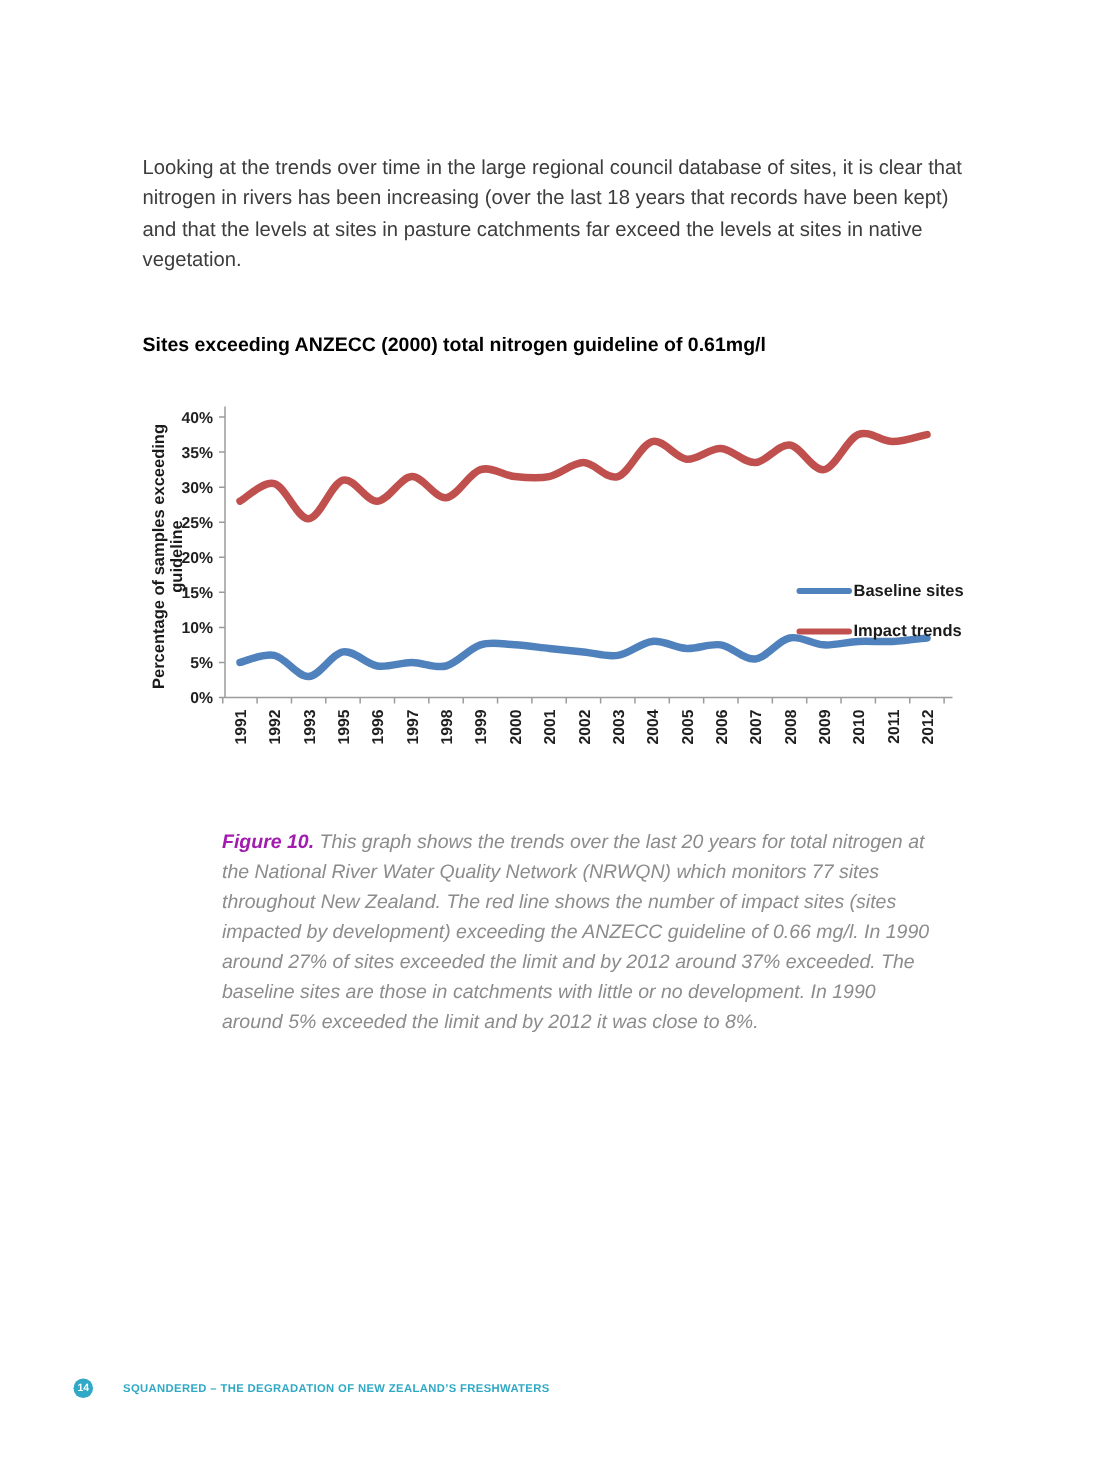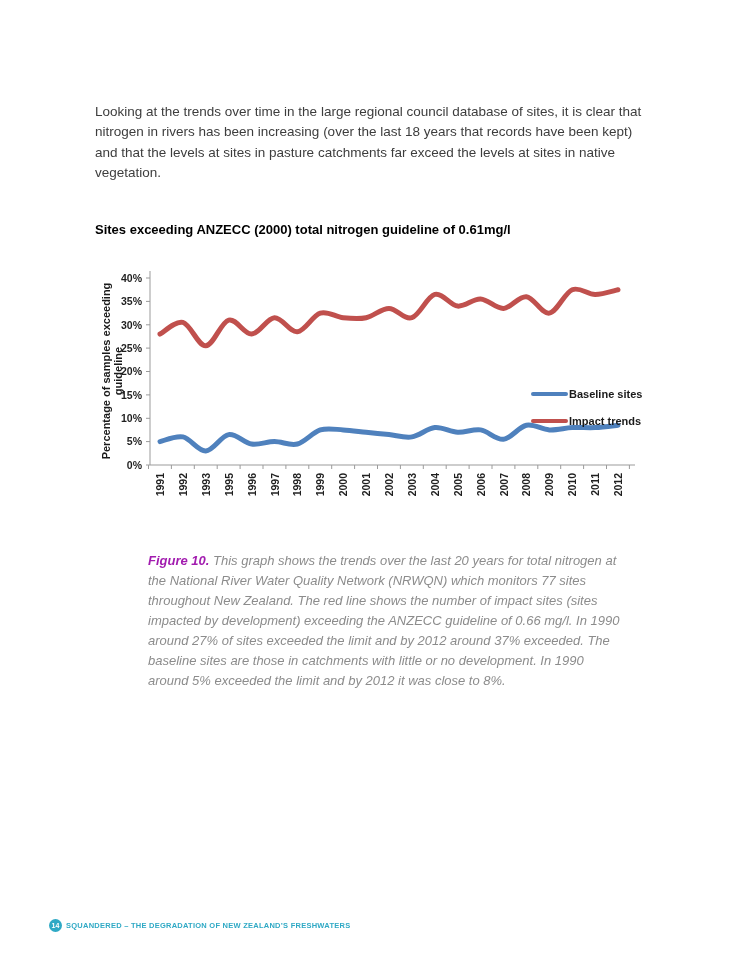--- a/index.html
+++ b/index.html
@@ -31,21 +31,21 @@
     position:absolute;left:148px;top:538px;width:476px;
     font-size:13px;line-height:20px;font-style:italic;color:#8c8c8c;
   }
   .caption .cap-label{font-weight:bold;color:#a21caf;}
   .footer{position:absolute;left:49px;top:919px;display:flex;align-items:center;}
   .footer-badge{
     width:13px;height:13px;border-radius:50%;background:#2fa9c5;flex:none;
     color:#ffffff;font-size:7px;font-weight:bold;line-height:13px;text-align:center;
   }
   .footer-text{
-    margin-left:4px;font-size:7.5px;letter-spacing:0.25px;color:#2fa9c5;font-weight:bold;
+    margin-left:20px;font-size:7.5px;letter-spacing:0.25px;color:#2fa9c5;font-weight:bold;
     white-space:nowrap;
   }
 </style>
 </head>
 <body>
 
 <div class="page">
 
   <p class="intro">Looking at the trends over time in the large regional council database of sites, it is clear that nitrogen in rivers has been increasing (over the last 18 years that records have been kept) and that the levels at sites in pasture catchments far exceed the levels at sites in native vegetation.</p>
 

